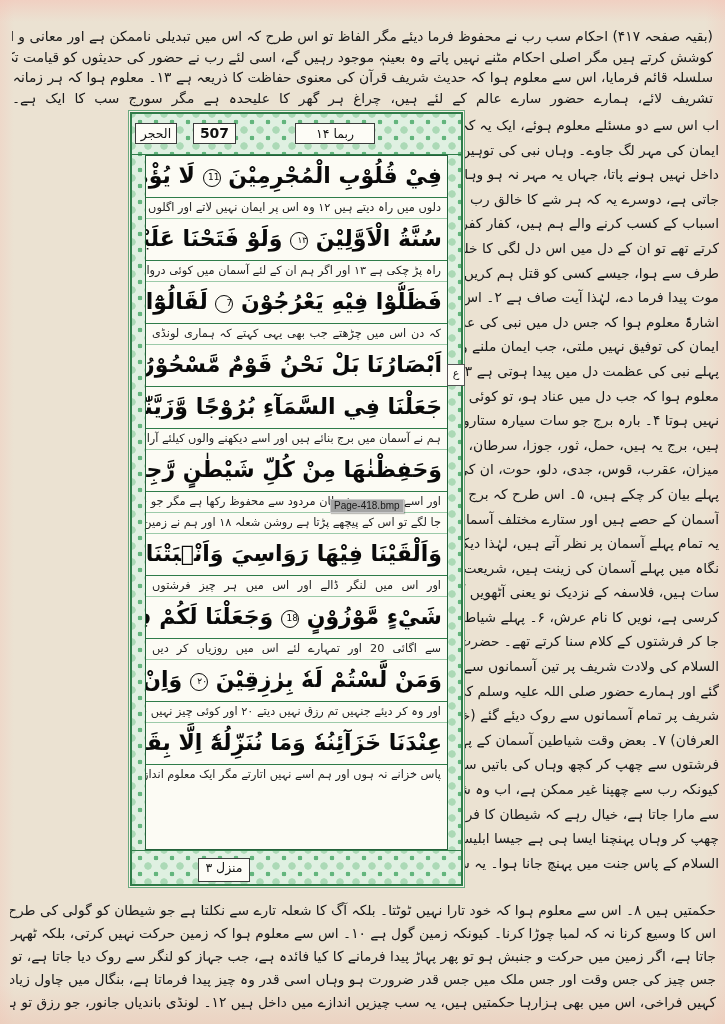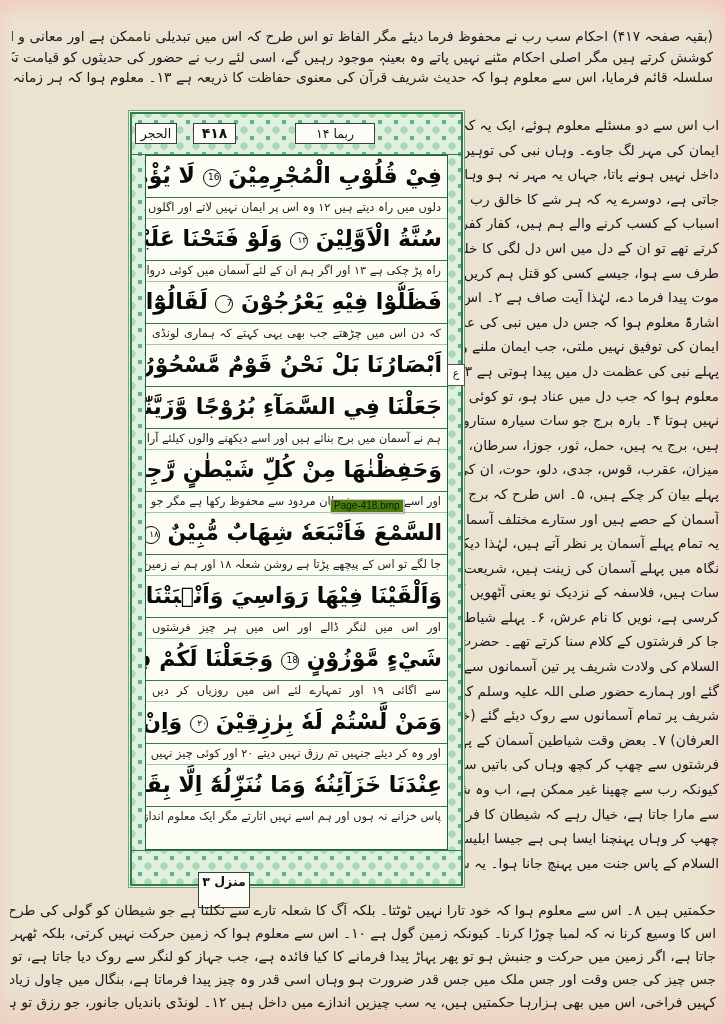--- a/index.html
+++ b/index.html
@@ -30,77 +30,77 @@
         box-shadow:0 0 0 1px #f6f2e7,0 0 0 2px #6aa97f;}
   .band{position:relative;width:100%;}
   .band-top{height:40px;border-bottom:1px solid #2f7c49;}
   .band-bottom{height:33px;border-top:1px solid #2f7c49;}
   .cart{position:absolute;top:9px;height:21px;background:#fdfcf6;border:1px solid #3c3c3c;
         box-sizing:border-box;font-size:12.5px;line-height:19px;text-align:center;
         direction:rtl;color:#111;overflow:hidden;}
   .cart-surah{left:3px;width:42px;}
   .cart-page{left:61px;width:43px;font-weight:bold;font-size:14px;}
   .cart-juz{left:163px;width:80px;}
-  .cart-manzil{top:21px;left:66px;width:52px;height:36px;line-height:18px;font-weight:bold;}
+  .cart-manzil{top:7px;left:66px;width:52px;height:24px;line-height:18px;}
   .interior{margin:0 13px;height:695px;box-sizing:border-box;border:1px solid #24613a;
         background:#fcfbf4;overflow:hidden;}
   .ayah{height:42px;box-sizing:border-box;border-bottom:1px solid #2f7c49;
         direction:rtl;text-align:justify;text-align-last:justify;overflow:hidden;
         font-weight:bold;font-size:22px;line-height:40px;padding:0 5px;color:#0a0a0a;
         white-space:nowrap;}
   .tr{height:21px;box-sizing:border-box;border-bottom:1px solid #9ccaa9;
         direction:rtl;text-align:justify;text-align-last:justify;overflow:hidden;
         font-size:11.3px;line-height:20px;padding:0 6px;color:#222;white-space:nowrap;}
   .interior .ayah:last-child,.interior .tr:last-child{border-bottom:none;}
   .rnd{display:inline-block;width:16px;height:16px;border:1px solid #0a0a0a;border-radius:50%;
         font-size:9px;font-weight:normal;line-height:15px;text-align:center;vertical-align:3px;}
   .ruku{position:absolute;right:-4px;top:250px;width:16px;height:20px;background:#fdfcf6;
         border:1px solid #555;font-size:11px;line-height:18px;text-align:center;z-index:3;}
 
   
-  .bmp-label{left:330px;top:499px;background:#4d7c0f;color:#161616;
+  .bmp-label{left:330px;top:499px;background:#a3a3a3;color:#161616;
         font-family:"Liberation Sans",sans-serif;font-size:10px;line-height:12px;
         padding:0 3px;border:1px solid #c9c9c9;box-shadow:1px 1px 1px rgba(0,0,0,.25);
         z-index:5;direction:ltr;}
 </style>
 </head>
 <body>
 
 <div class="page">
 
   <div class="top-block urdu">
       <div class="c-line">(بقیہ صفحہ ۴۱۷) احکام سب رب نے محفوظ فرما دیئے مگر الفاظ تو اس طرح کہ اس میں تبدیلی ناممکن ہے اور معانی و احکام اس طرح کہ اگرچہ بعض لوگ تحریف کی</div>
       <div class="c-line">کوشش کرتے ہیں مگر اصلی احکام مٹنے نہیں پاتے وہ بعینہٖ موجود رہیں گے، اسی لئے رب نے حضور کی حدیثوں کو قیامت تک کے لئے باقی رکھا اور علماء و مشائخ کا</div>
       <div class="c-line">سلسلہ قائم فرمایا، اس سے معلوم ہوا کہ حدیث شریف قرآن کی معنوی حفاظت کا ذریعہ ہے ۱۳۔ معلوم ہوا کہ ہر زمانہ اور ہر زمانہ والوں کے لئے علیحدہ علیحدہ رسول</div>
+      <div class="c-line">تشریف لائے، ہمارے حضور سارے عالم کے لئے ہیں، چراغ ہر گھر کا علیحدہ ہے مگر سورج سب کا ایک ہے۔</div>
     </div>
 
   <div class="frame">
     <div class="band band-top">
       <span class="cart cart-surah">الحجر ۱۵</span>
-      <span class="cart cart-page">۴۱۸</span>
+      <span class="cart cart-page">507</span>
       <span class="cart cart-juz">ربما ۱۴</span>
     </div>
     <div class="interior" id="quran-rows">
-        <div class="ayah"><span>فِيْ قُلُوْبِ الْمُجْرِمِيْنَ</span> <span class="rnd">16</span> <span>لَا يُؤْمِنُوْنَ بِهٖ وَقَدْ خَلَتْ</span> </div>
+        <div class="ayah"><span>فِيْ قُلُوْبِ الْمُجْرِمِيْنَ</span> <span class="rnd">11</span> <span>لَا يُؤْمِنُوْنَ بِهٖ وَقَدْ خَلَتْ</span> </div>
         <div class="tr">دلوں میں راہ دیتے ہیں ۱۲ وہ اس پر ایمان نہیں لاتے اور اگلوں کی</div>
         <div class="ayah"><span>سُنَّةُ الْاَوَّلِيْنَ</span> <span class="rnd">۱۳</span> <span>وَلَوْ فَتَحْنَا عَلَيْهِمْ بَابًا مِّنَ السَّمَآءِ</span> </div>
         <div class="tr">راہ پڑ چکی ہے ۱۳ اور اگر ہم ان کے لئے آسمان میں کوئی دروازہ کھول دیں</div>
         <div class="ayah"><span>فَظَلُّوْا فِيْهِ يَعْرُجُوْنَ</span> <span class="rnd">7</span> <span>لَقَالُوْٓا اِنَّمَا سُكِّرَتْ</span> </div>
         <div class="tr">کہ دن اس میں چڑھتے جب بھی یہی کہتے کہ ہماری لونڈی</div>
         <div class="ayah"><span>اَبْصَارُنَا بَلْ نَحْنُ قَوْمٌ مَّسْحُوْرُوْنَ</span>   </div>
         <div class="ayah"><span>جَعَلْنَا فِي السَّمَآءِ بُرُوْجًا وَّزَيَّنّٰهَا لِلنّٰظِرِيْنَ</span>  </div>
         <div class="tr">ہم نے آسمان میں برج بنائے ہیں اور اسے دیکھنے والوں کیلئے آراستہ کیا</div>
         <div class="ayah"><span>وَحَفِظْنٰهَا مِنْ كُلِّ شَيْطٰنٍ رَّجِيْمٍ</span>   </div>
         <div class="tr">اور اسے ہم نے ہر شیطان مردود سے محفوظ رکھا ہے مگر جو چوری چھپے سننے</div>
-        <div class="ayah"><span>السَّمْعَ فَاَتْبَعَهٗ شِهَابٌ مُّبِيْنٌ</span> <span class="rnd">۱۸</span>  </div>
         <div class="tr">جا لگے تو اس کے پیچھے پڑتا ہے روشن شعلہ ۱۸ اور ہم نے زمین پھیلائی</div>
         <div class="ayah"><span>وَاَلْقَيْنَا فِيْهَا رَوَاسِيَ وَاَنْۢبَتْنَا فِيْهَا مِنْ كُلِّ</span> </div>
         <div class="tr">اور اس میں لنگر ڈالے اور اس میں ہر چیز فرشتوں</div>
         <div class="ayah"><span>شَيْءٍ مَّوْزُوْنٍ</span> <span class="rnd">18</span> <span>وَجَعَلْنَا لَكُمْ فِيْهَا مَعَايِشَ</span> </div>
-        <div class="tr">سے اگائی ۱۹ اور تمہارے لئے اس میں روزیاں کر دیں</div>
+        <div class="tr">سے اگائی 20 اور تمہارے لئے اس میں روزیاں کر دیں</div>
         <div class="ayah"><span>وَمَنْ لَّسْتُمْ لَهٗ بِرٰزِقِيْنَ</span> <span class="rnd">۲۰</span> <span>وَاِنْ مِّنْ شَيْءٍ اِلَّا</span> </div>
         <div class="tr">اور وہ کر دیئے جنہیں تم رزق نہیں دیتے ۲۰ اور کوئی چیز نہیں جس کے ہمارے</div>
         <div class="ayah"><span>عِنْدَنَا خَزَآئِنُهٗ وَمَا نُنَزِّلُهٗٓ اِلَّا بِقَدَرٍ مَّعْلُوْمٍ</span>  </div>
         <div class="tr">پاس خزانے نہ ہوں اور ہم اسے نہیں اتارتے مگر ایک معلوم انداز سے</div>
       </div>
     <div class="band band-bottom">
       <span class="cart cart-manzil">منزل ۳</span>
     </div>
     <span class="ruku">ع</span>
   </div>

